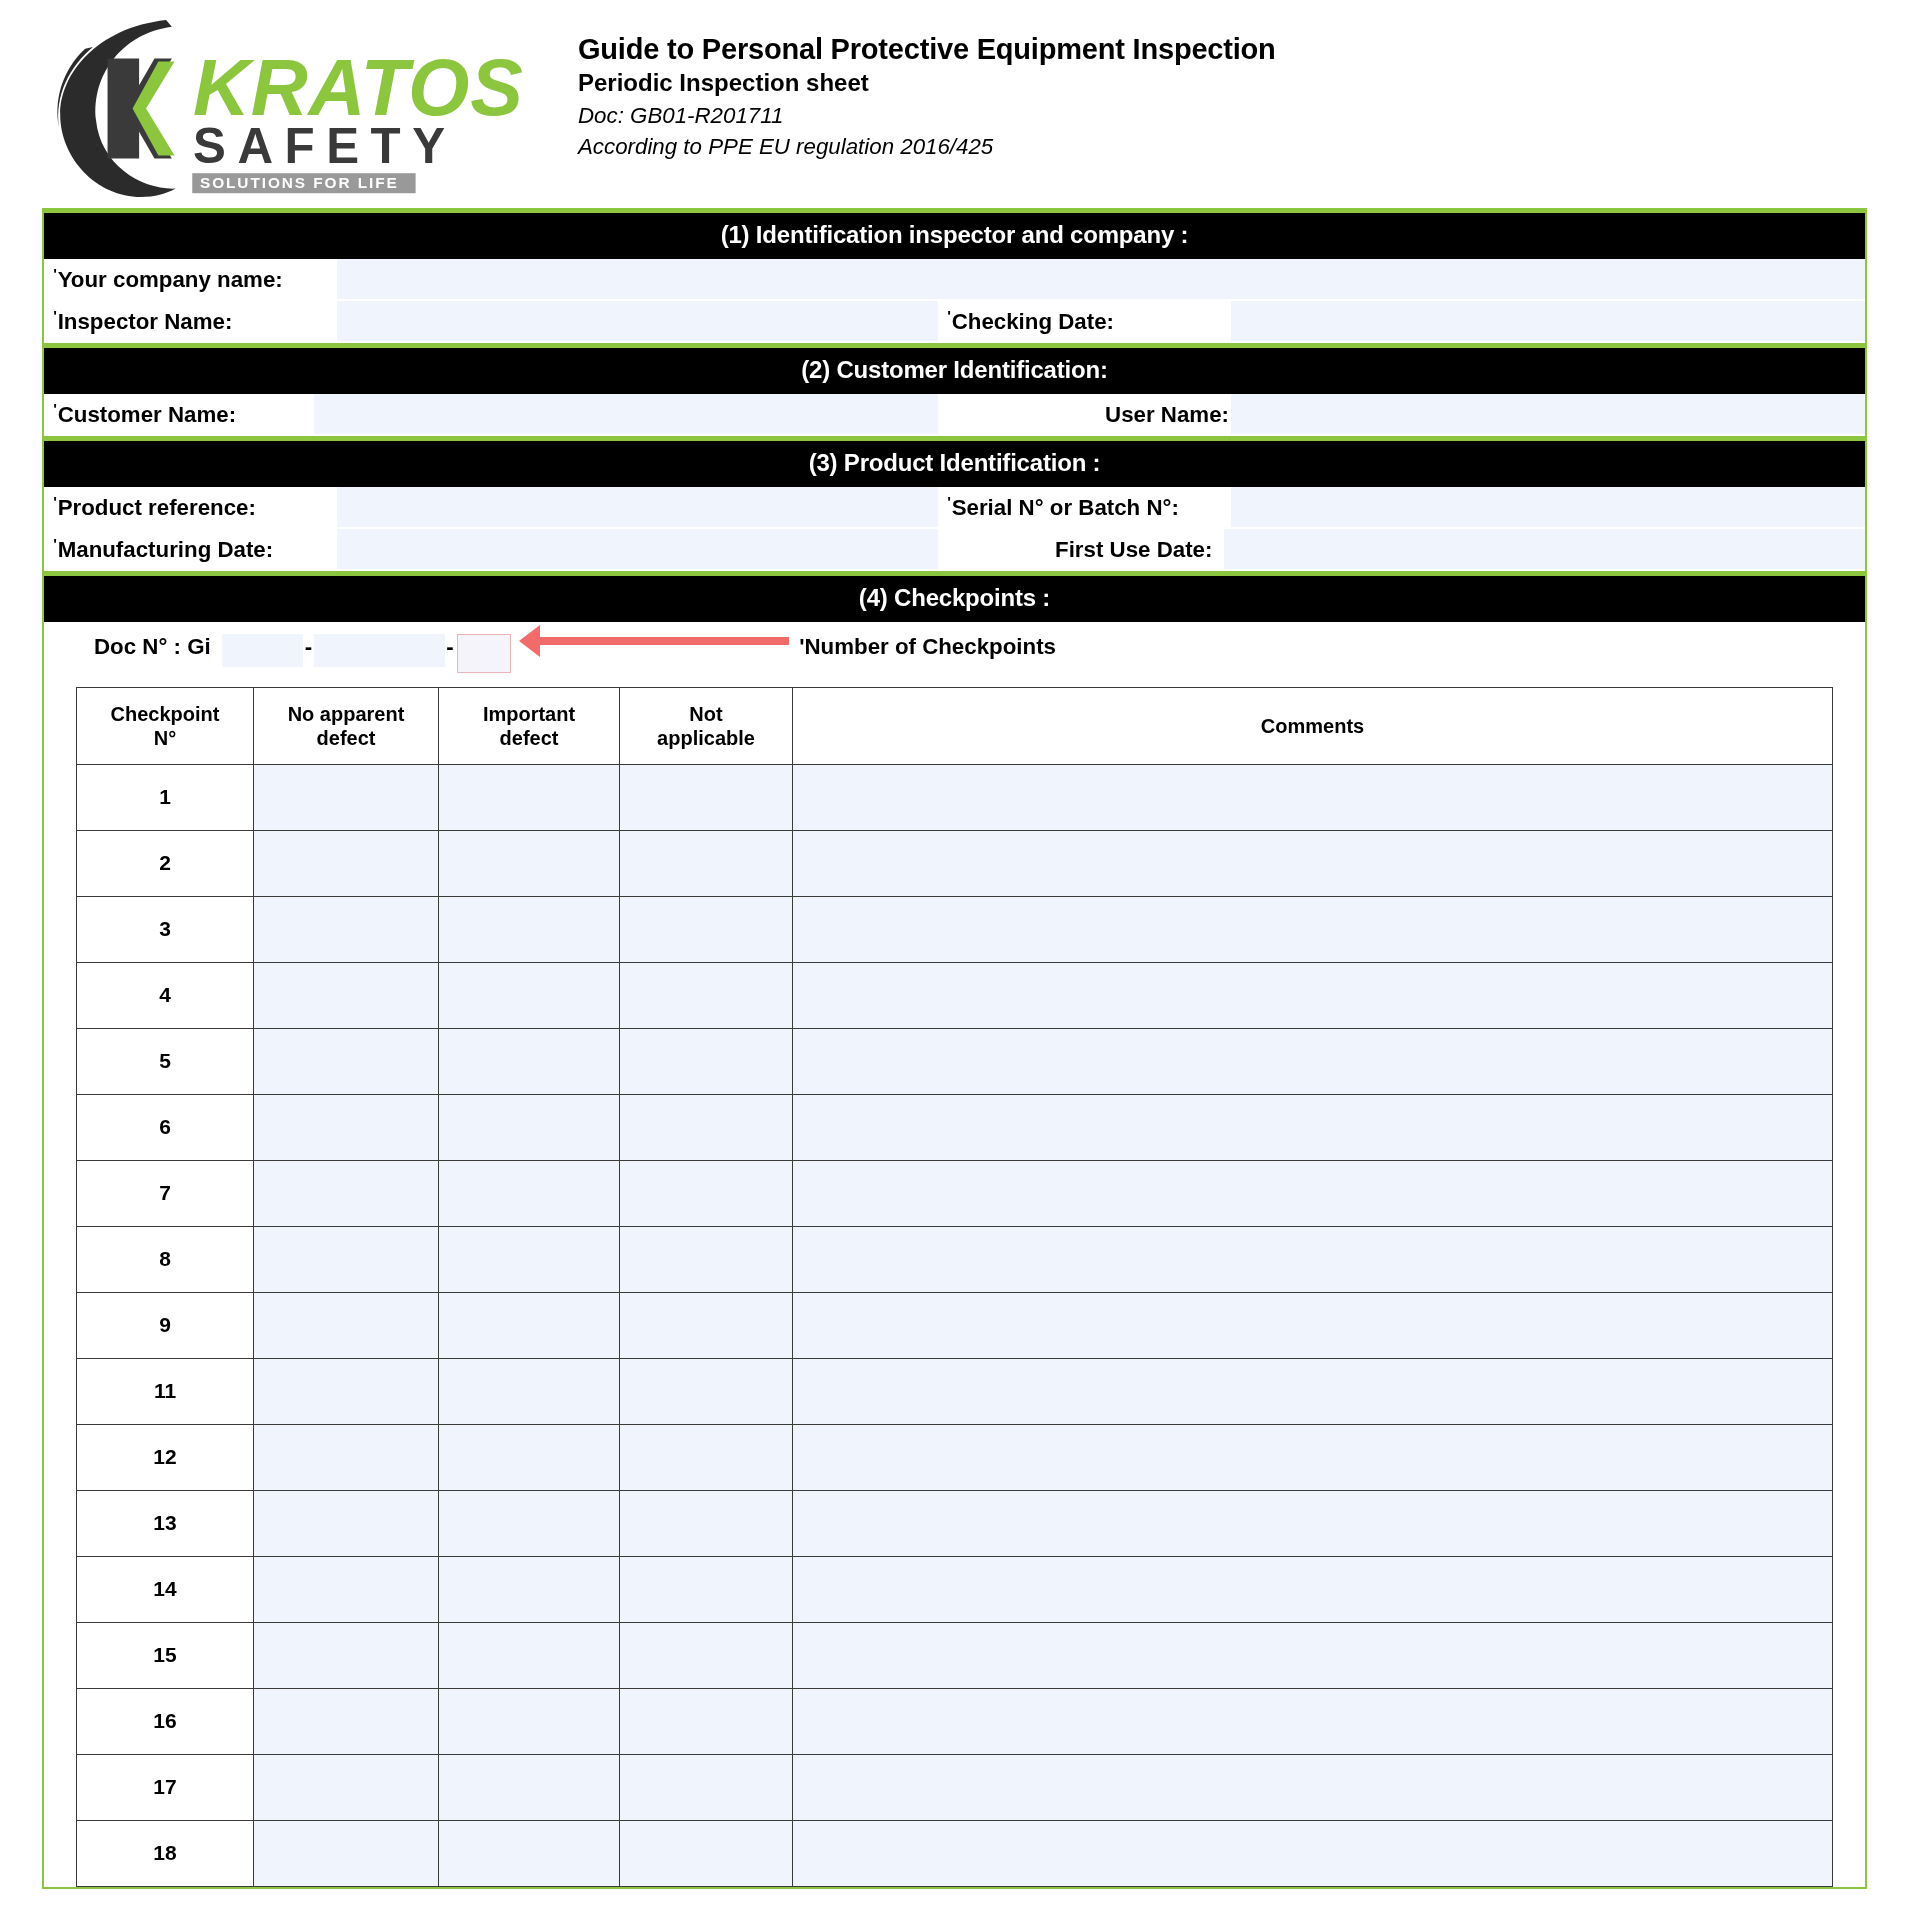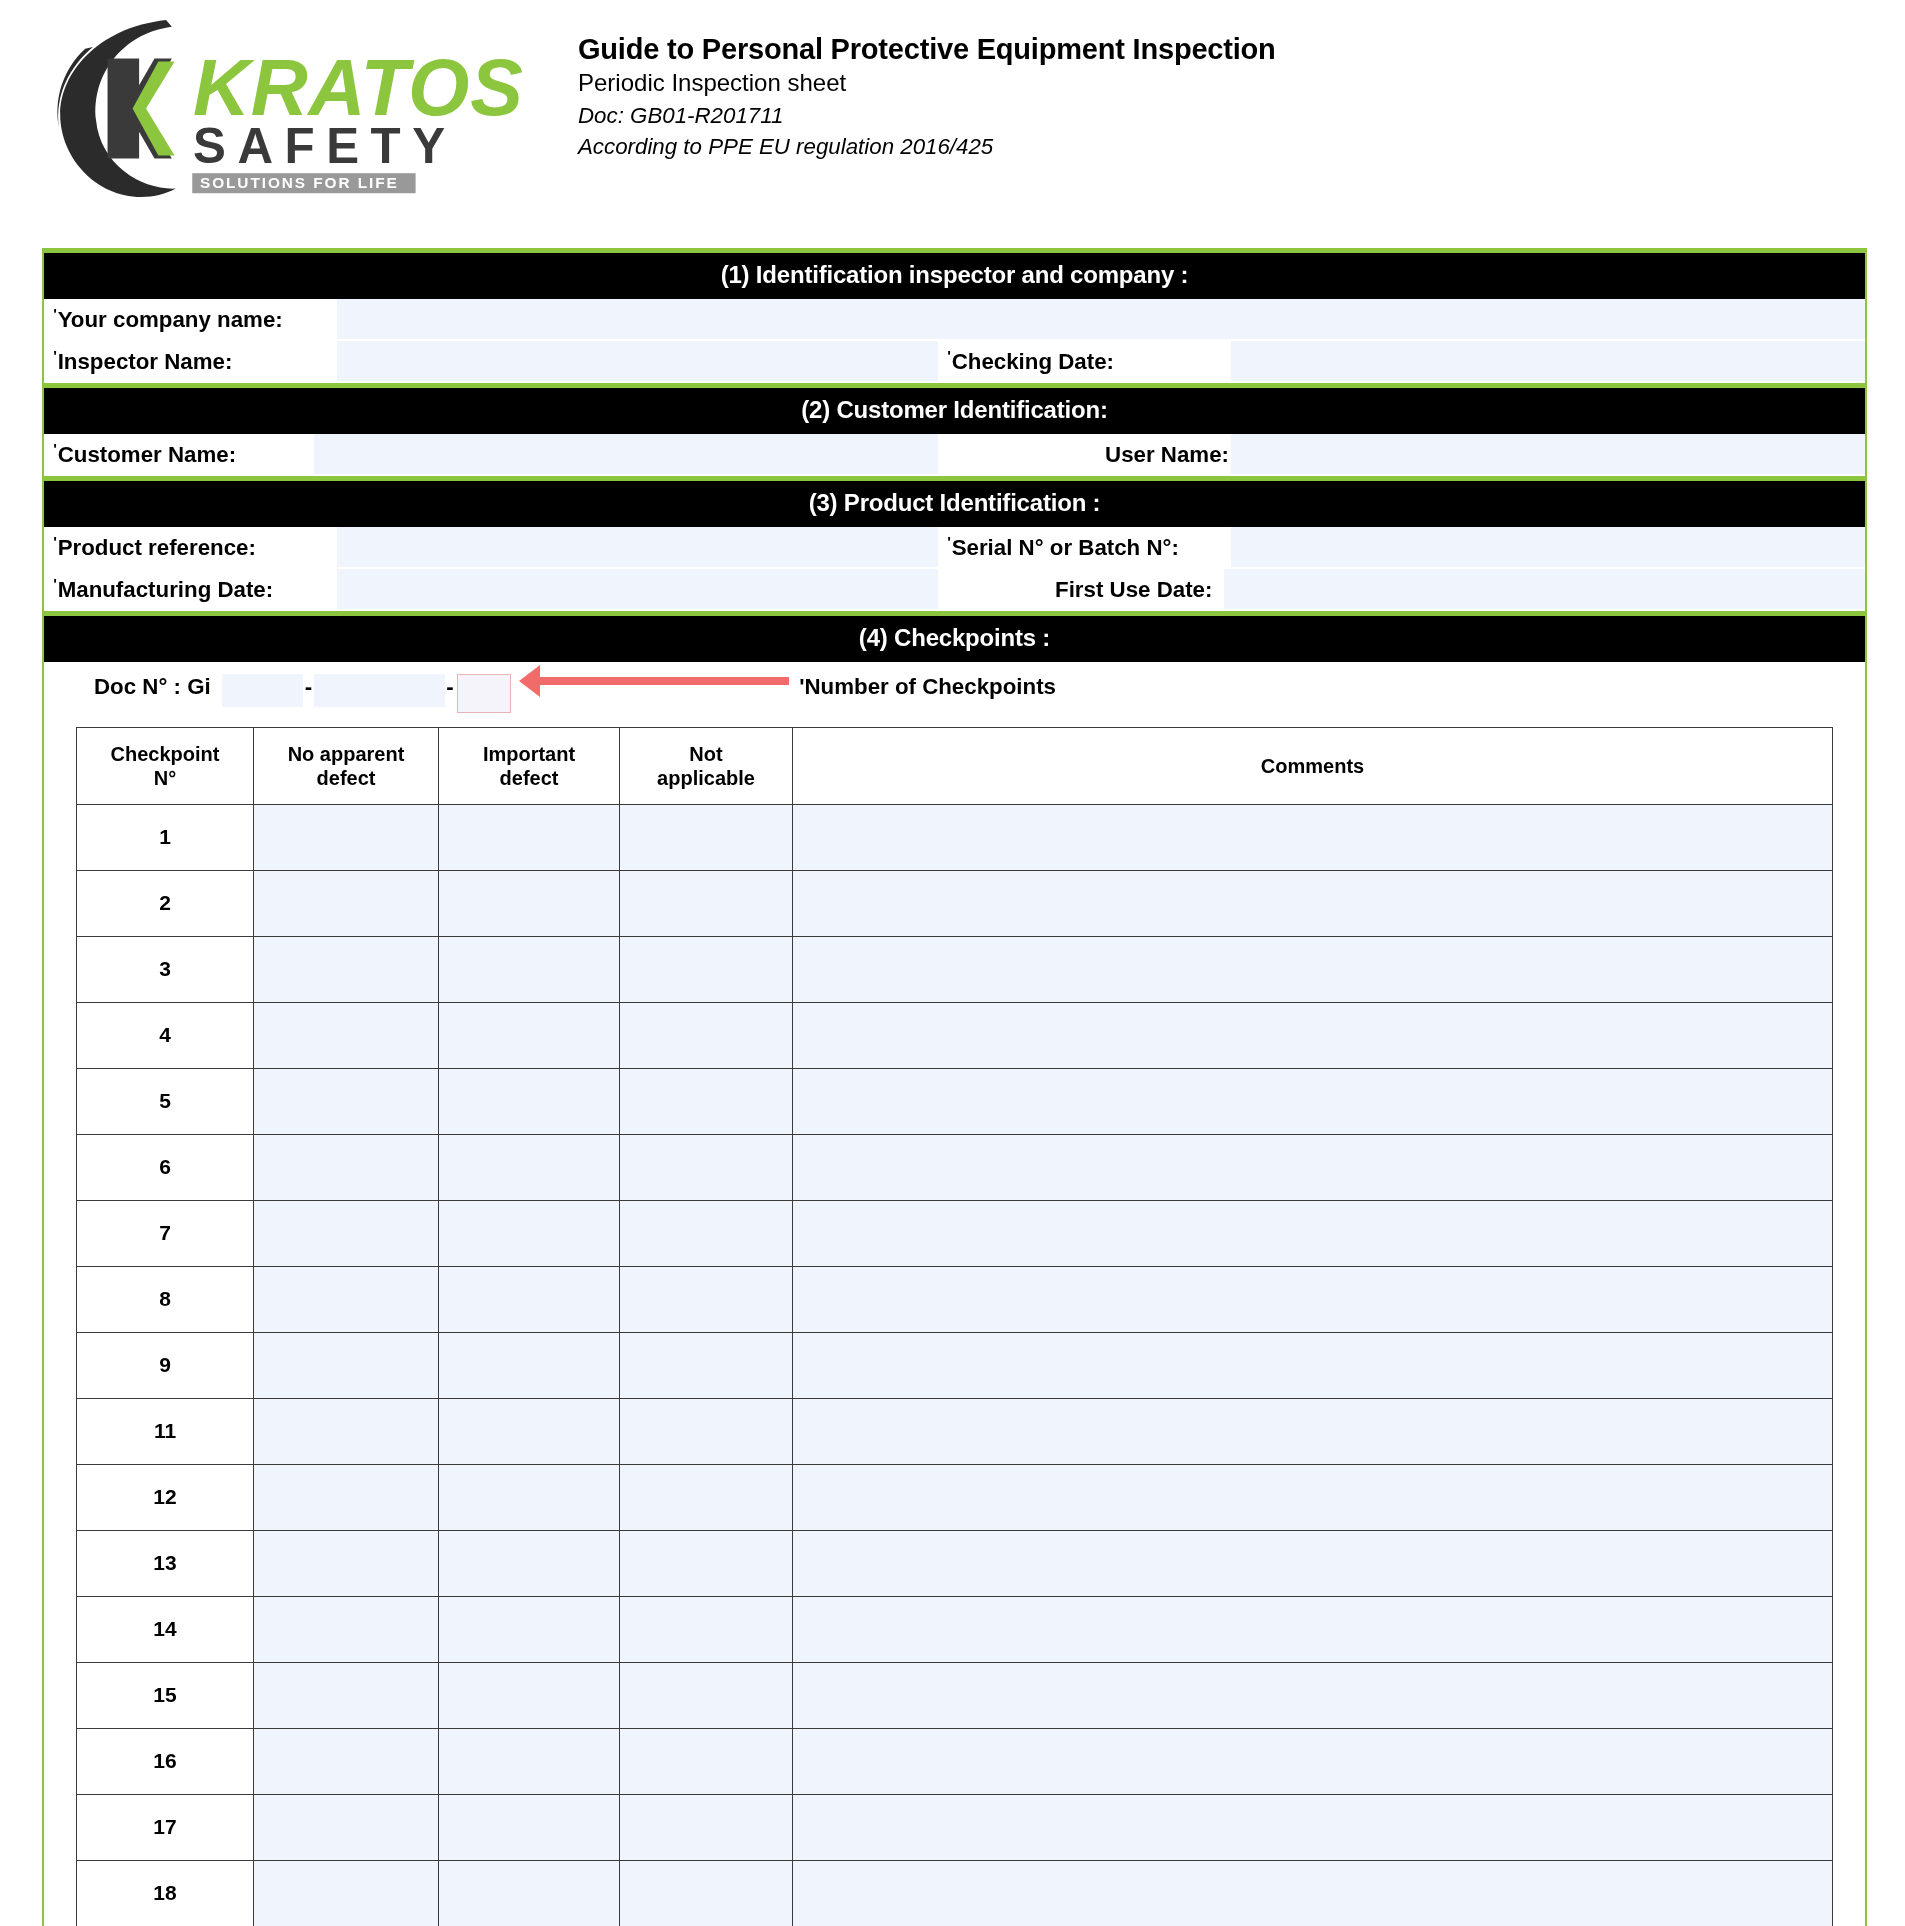--- a/index.html
+++ b/index.html
@@ -12,37 +12,37 @@
     color: #000;
     position: relative;
     overflow: hidden;
   }
 
   
   .header {
     display: flex;
     align-items: flex-start;
     padding: 11.6px 0 0 39px;
-    height: 248px;
+    height: 208px;
   }
   .logo {
     width: 516px;
     height: 193px;
     position: relative;
     flex: 0 0 auto;
   }
   .logo svg { width: 100%; height: 100%; display:block; }
 
   .header-text { padding-top: 21px; margin-left: 23px; }
   .h-title {
     font-size: 29px; font-weight: bold; letter-spacing: -0.2px;
     line-height: 1.12; margin-bottom: 3.9px;
   }
   .h-sub {
-    font-size: 24px; font-weight: normal; line-height: 1.2; margin-bottom: 4.6px;
+    font-size: 24px; font-weight: bold; line-height: 1.2; margin-bottom: 4.6px;
   }
   .h-doc, .h-reg {
     font-size: 22.3px; font-style: italic; line-height: 1.25; margin-bottom: 3.1px;
   }
 
   
   .form {
     position: relative;
     margin: 0 39px 0 42px;
     border: 2.7px solid #8cc63e;

